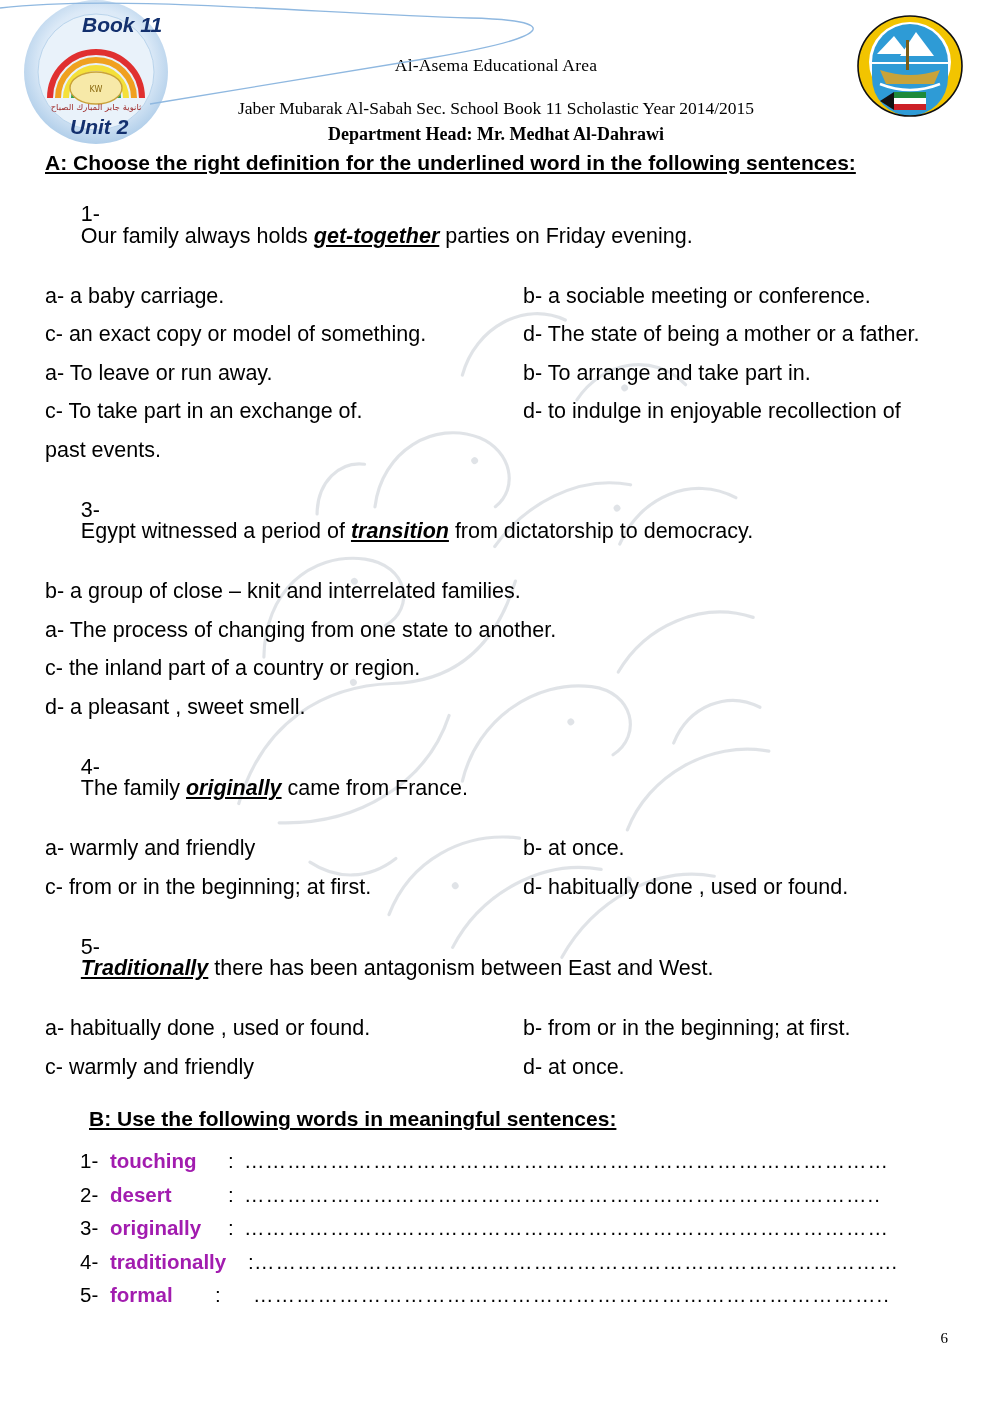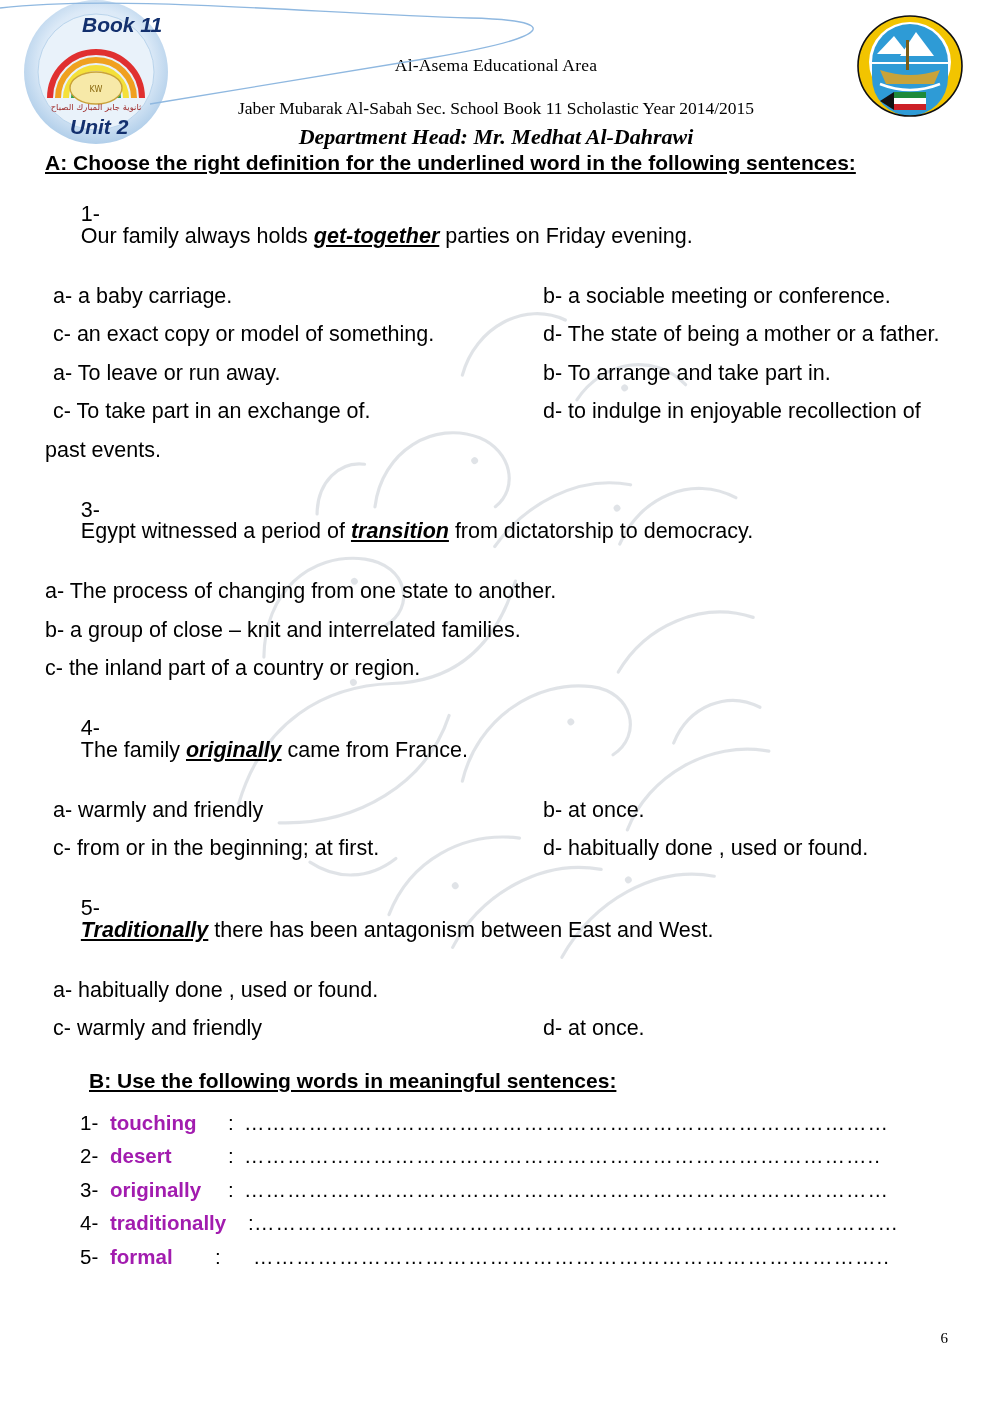--- a/index.html
+++ b/index.html
@@ -44,24 +44,23 @@
   }
   .header-line1 {
     font-size: 17.5px;
     letter-spacing: 0.2px;
   }
   .header-line2 {
     font-size: 17.5px;
     margin-top: 22px;
   }
   .header-line3 {
-    font-size: 22px;
+    font-size: 18px;
     font-weight: bold;
     margin-top: 5px;
-    font-style: italic;
   }
 
   
   .logo-left {
     position: absolute;
     left: 8px;
     top: 0px;
     width: 185px;
     height: 150px;
   }
@@ -102,22 +101,21 @@
     margin: 0 0 17px 0;
     white-space: pre-wrap;
   }
   .bold-ul-ital {
     font-weight: bold;
     font-style: italic;
     text-decoration: underline;
   }
   .opts {
     display: flex;
-    margin: 0 0 17px 8px;
-    gap: 12px;
+    margin: 0 0 17px 0;
   }
   .opt-a {
     width: 478px;
     flex: 0 0 auto;
   }
   .opt-b {
     flex: 1 1 auto;
   }
   .cont-line {
     margin: 0 0 17px 0;
@@ -287,43 +285,45 @@
     <div class="opts">
       <div class="opt-a">c- To take part in an exchange of.</div>
       <div class="opt-b">d- to indulge in enjoyable recollection of</div>
     </div>
     <div class="cont-line"> past events.</div>
 
     <div class="q-line">
       <span>3-</span>
       <span>Egypt witnessed a period of </span><span class="bold-ul-ital">transition</span><span> from dictatorship to democracy.</span>
     </div>
+    <div class="q-line">b- a group of close – knit and interrelated families.</div>
     <div class="q-line">a- The process of changing from one state to another.</div>
-    <div class="q-line">b- a group of close – knit and interrelated families.</div>
     <div class="q-line">c- the inland part of a country or region.</div>
+    <div class="q-line">d- a pleasant , sweet smell.</div>
 
     <div class="q-line">
       <span>4-</span>
       <span>The family </span><span class="bold-ul-ital">originally</span><span> came from France.</span>
     </div>
     <div class="opts">
       <div class="opt-a">a- warmly and friendly</div>
       <div class="opt-b">b- at once.</div>
     </div>
     <div class="opts">
       <div class="opt-a">c- from or in the beginning; at first.</div>
       <div class="opt-b">d- habitually done , used or found.</div>
     </div>
 
     <div class="q-line">
       <span>5-</span>
       <span class="bold-ul-ital">Traditionally</span><span> there has been antagonism between East and West.</span>
     </div>
     <div class="opts">
       <div class="opt-a">a- habitually done , used or found.</div>
+      <div class="opt-b">b-   from or in the beginning; at first.</div>
     </div>
     <div class="opts">
       <div class="opt-a">c- warmly and friendly</div>
       <div class="opt-b">d- at once.</div>
     </div>
 
     <div class="section-b-title">B: Use the following words in meaningful sentences:</div>
 
     <div class="word-list">
 

